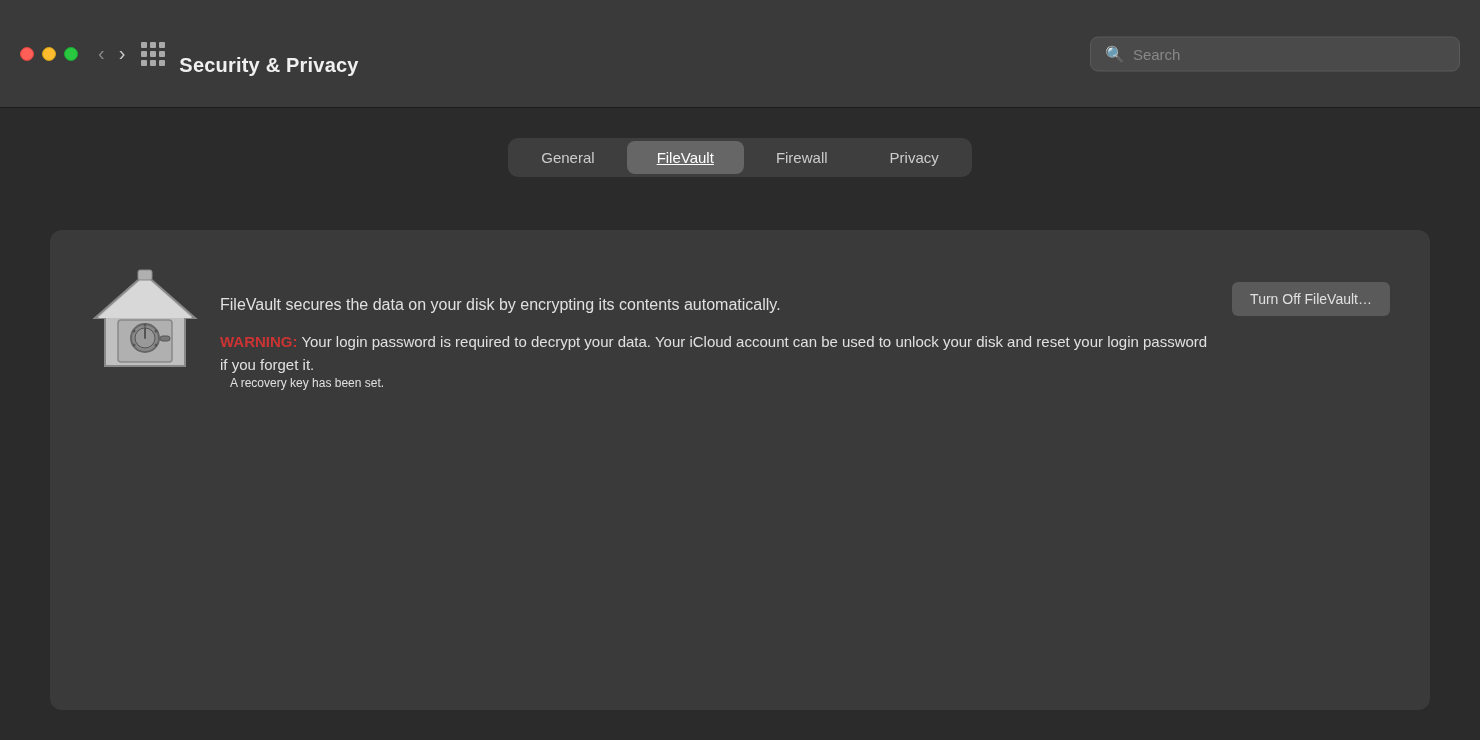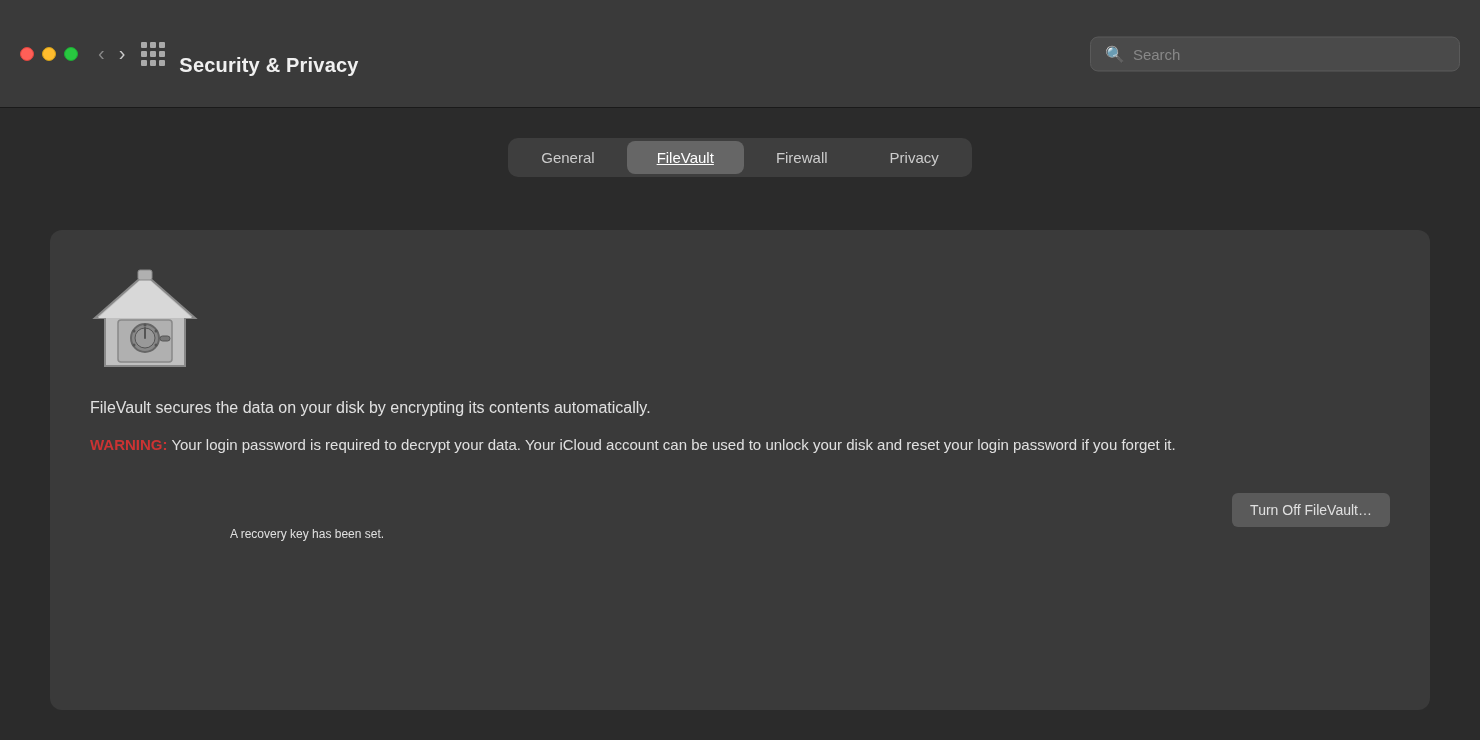--- a/index.html
+++ b/index.html
@@ -218,24 +218,23 @@
     }
 
     .recovery-line {
       font-size: 12px;
       color: #e0e0e0;
       padding-left: 140px;
     }
 
     .top-row {
       display: flex;
-      align-items: flex-start;
+      align-items: flex-end;
       gap: 20px;
       width: 100%;
-      flex-direction: column;
     }
   </style>
 </head>
 <body>
 
 <div class="titlebar">
   <div class="traffic-lights">
     <div class="traffic-light close"></div>
     <div class="traffic-light minimize"></div>
     <div class="traffic-light maximize"></div>

